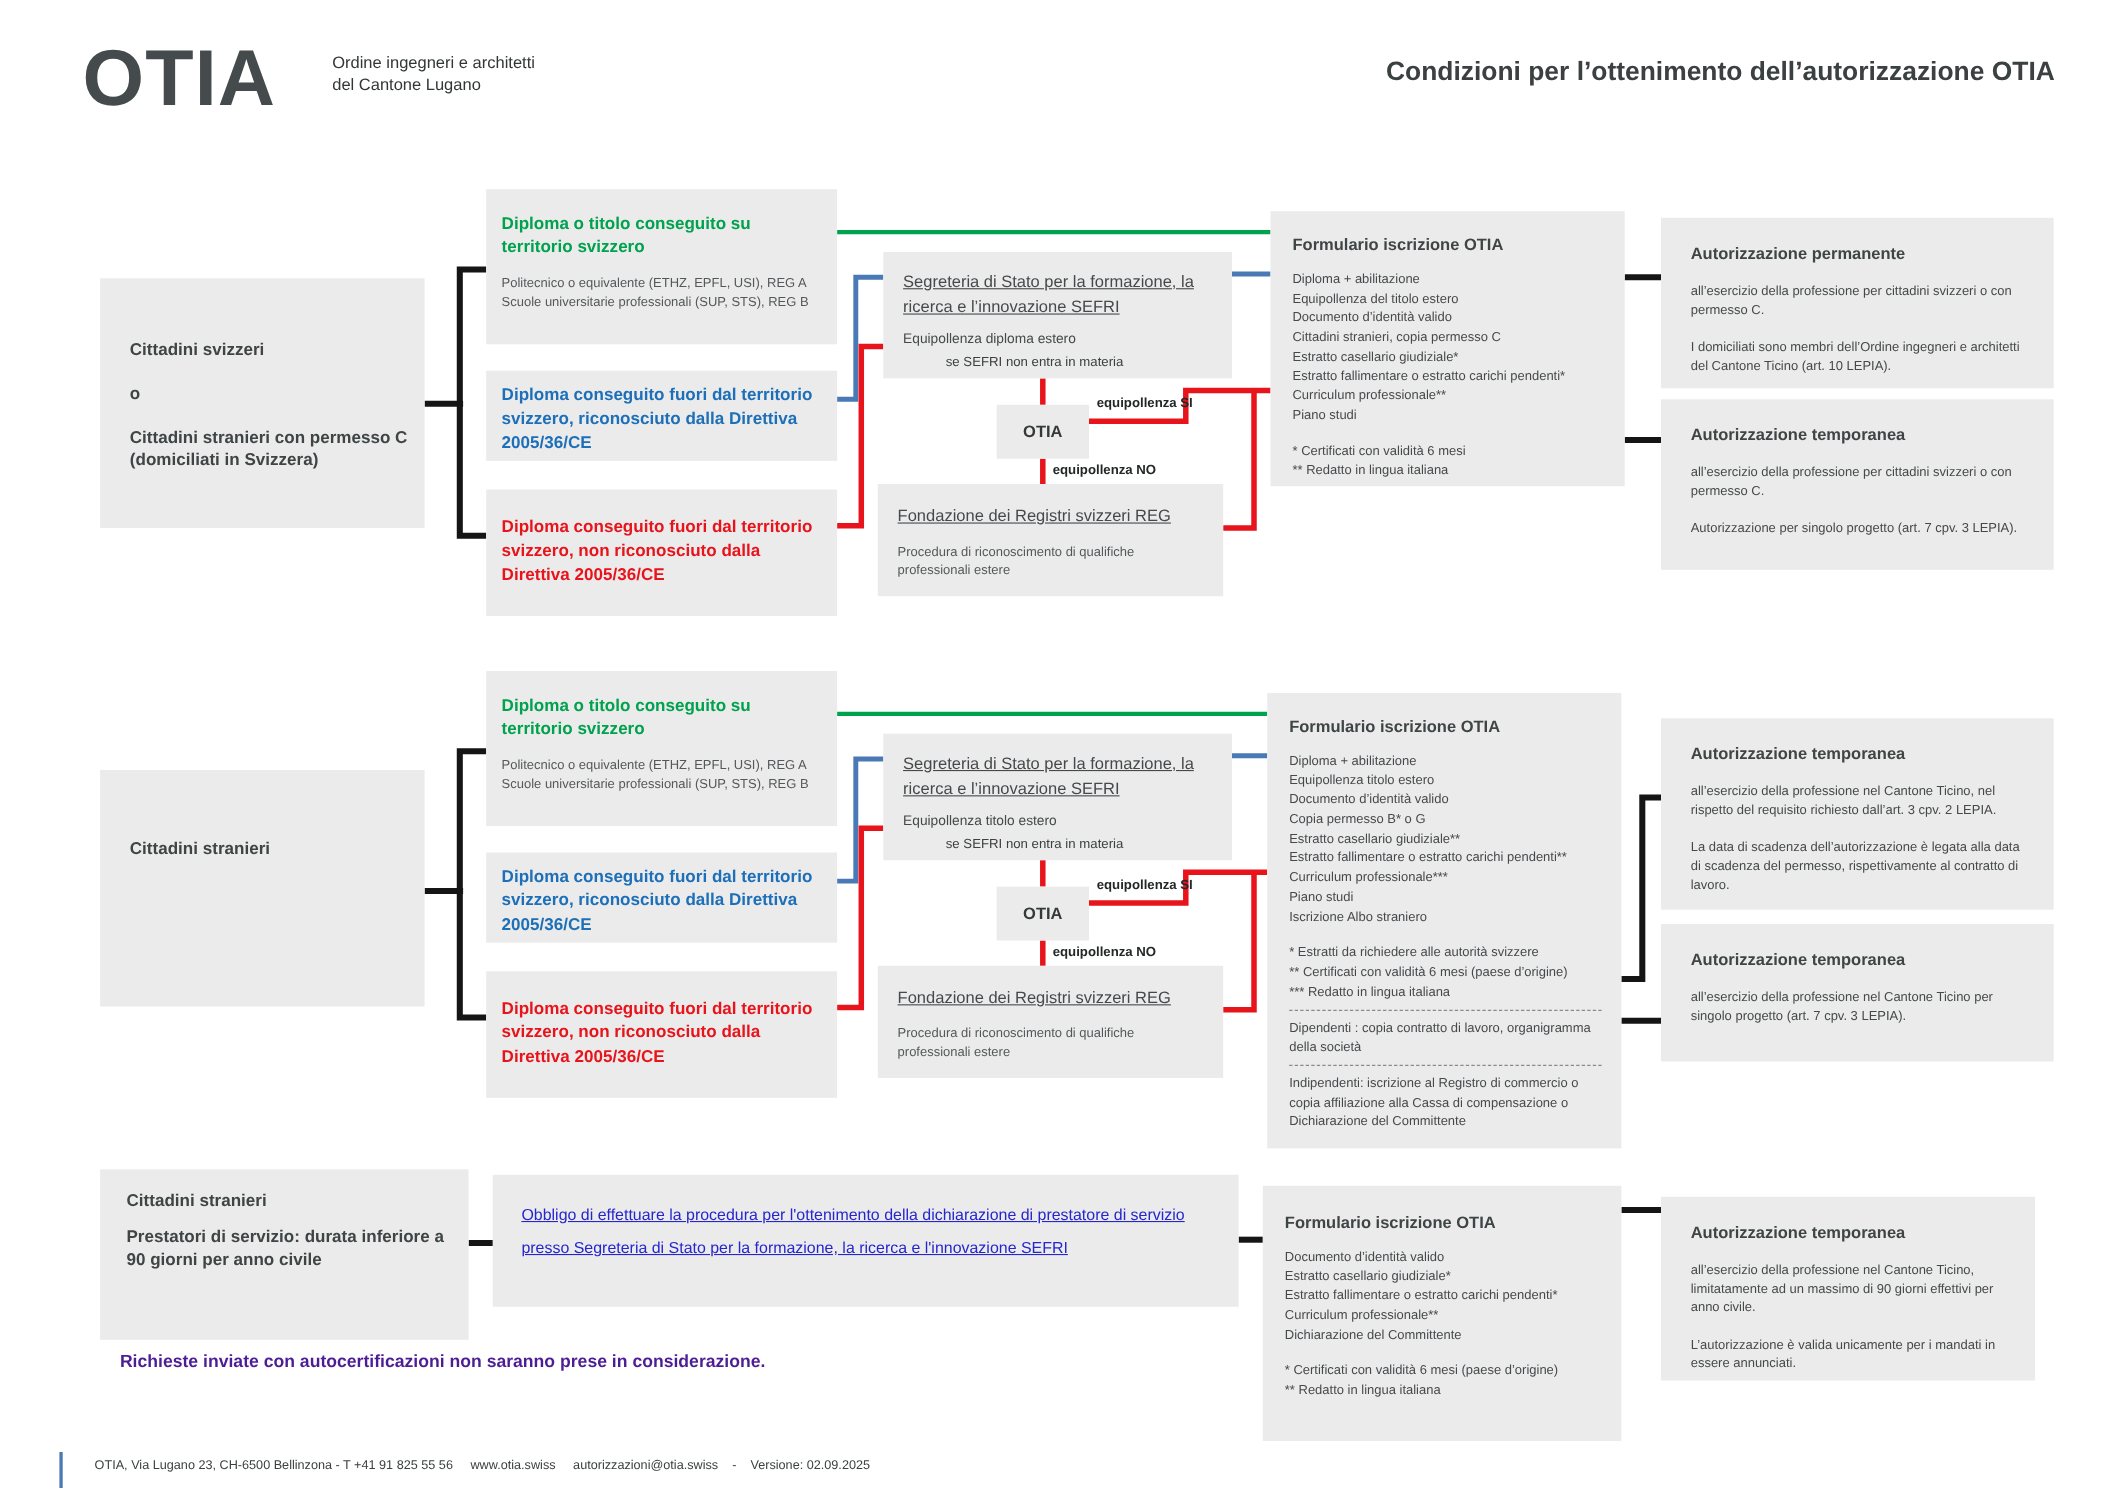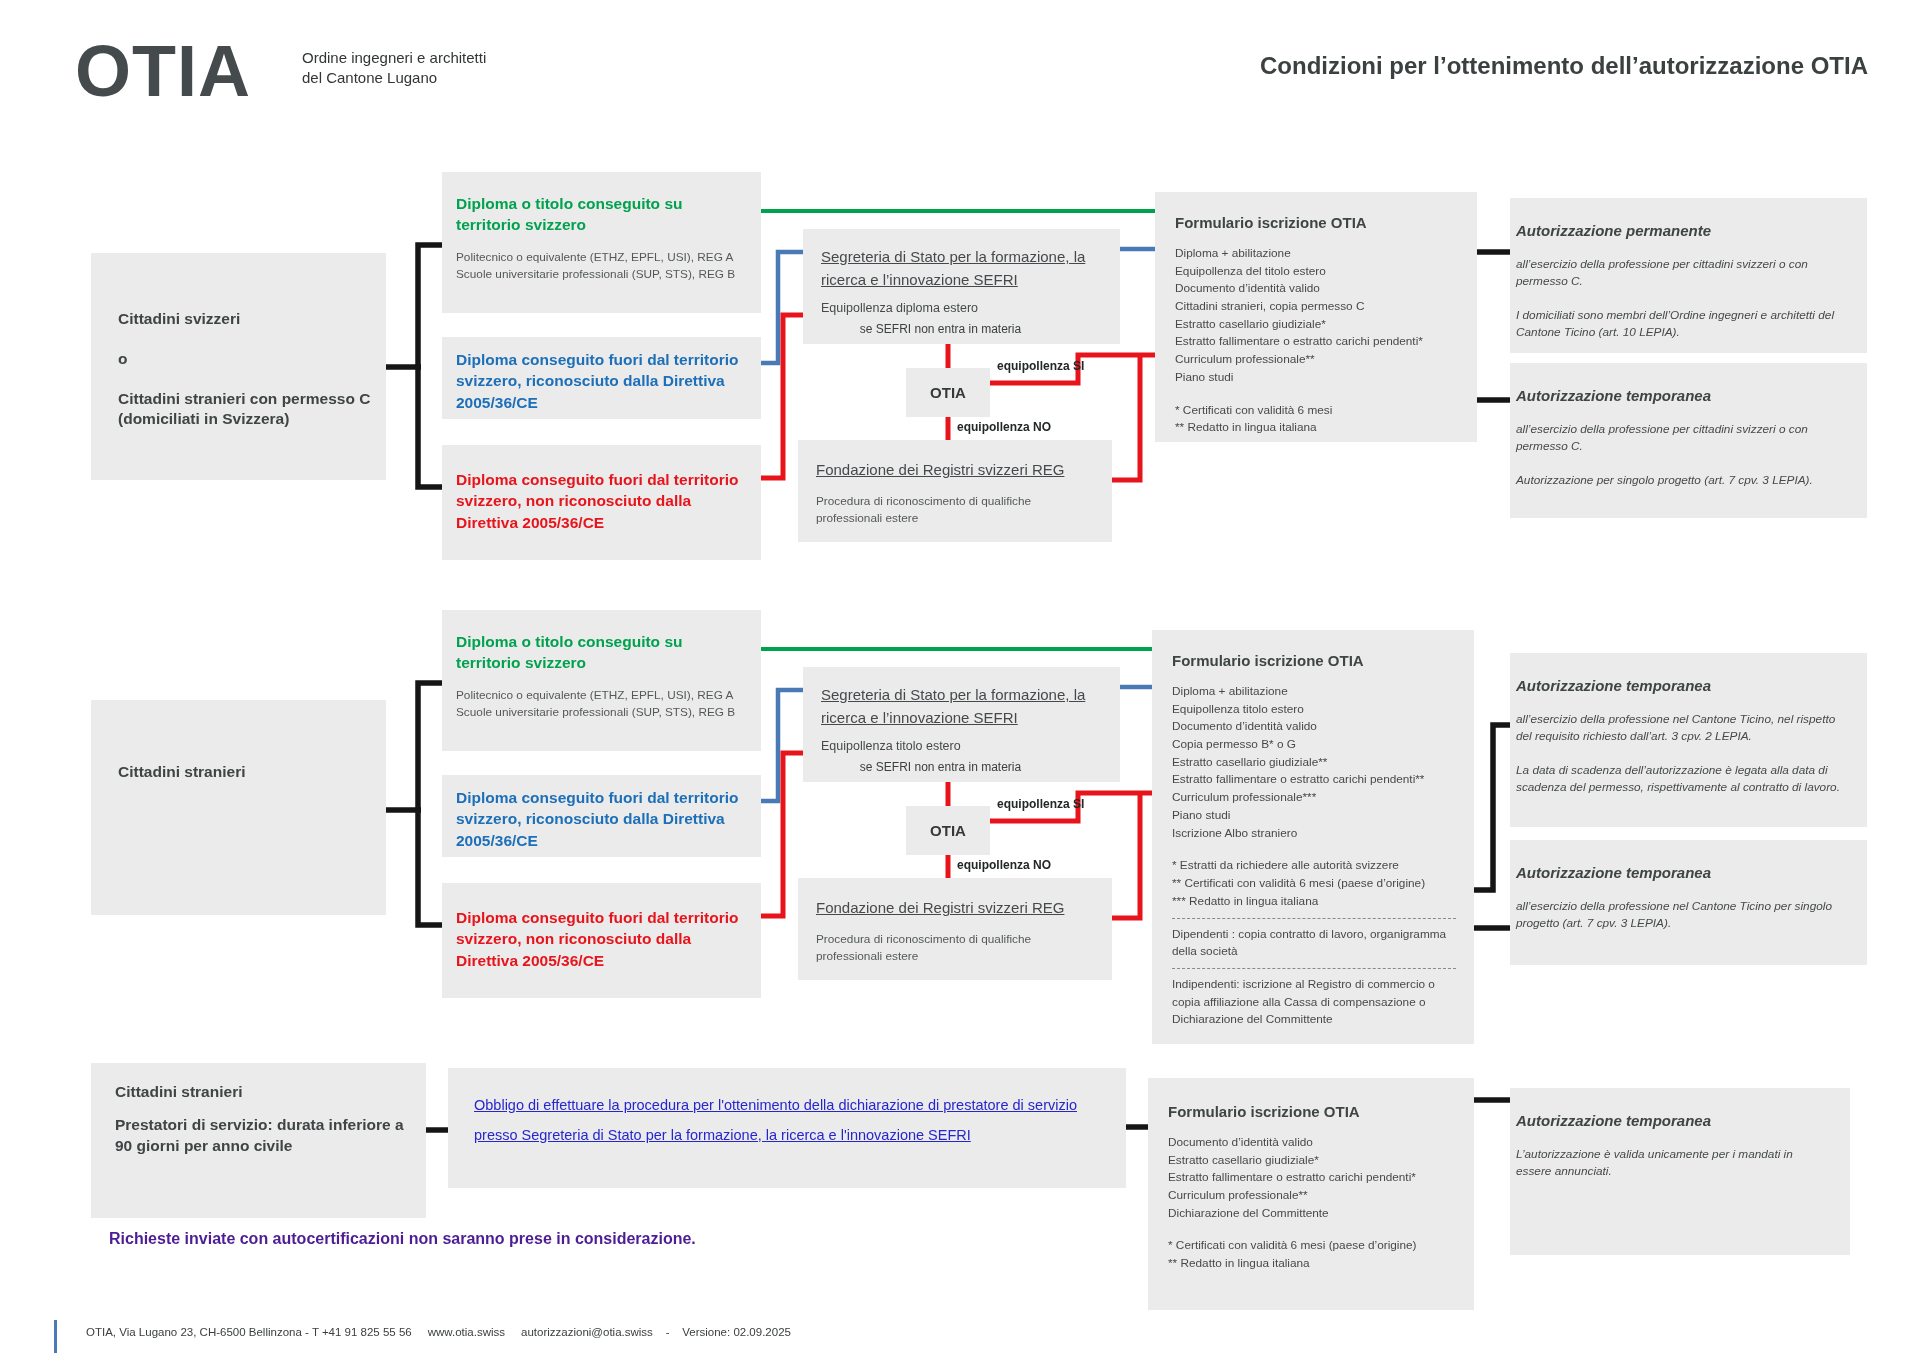--- a/index.html
+++ b/index.html
@@ -49,21 +49,21 @@
   .otia-node{display:flex;align-items:center;justify-content:center;font-weight:bold;font-size:15px;color:#35393a;}
   .equi{position:absolute;font-size:12px;font-weight:bold;color:#232728;}
 
   .form{padding:22px 18px 0 20px;}
   .form-title{font-weight:bold;font-size:15px;}
   .form-items{margin-top:14px;font-size:11.8px;line-height:1.5;color:#46494b;}
   .form-notes{margin-top:15px;font-size:11.8px;line-height:1.5;color:#46494b;}
   .dashed{border:none;border-top:1.5px dashed #8a8a8a;margin:8px 0 7px 0;}
   .form-extra{font-size:11.8px;line-height:1.45;color:#46494b;}
 
-  .auth{padding:24px 22px 0 6px;font-style:italic;}
+  .auth{padding:24px 22px 0 27px;}
   .auth-title{font-weight:bold;font-size:15px;}
   .auth-p{margin-top:17px;font-size:11.8px;line-height:1.45;color:#45494a;}
 
   .link-box{padding:23px 24px 0 26px;}
   .link{font-size:14.5px;line-height:2.05;color:var(--link_blue);text-decoration:underline;cursor:pointer;}
 
   .note{position:absolute;left:109px;top:1230px;font-weight:bold;font-size:16px;color:#4c1d95;}
   .footer{position:absolute;left:86px;top:1326px;font-size:11.5px;color:#3c4041;white-space:pre;}
   .edge-tick{position:absolute;left:54px;top:1320px;width:3px;height:33px;background:var(--accent_blue_line);}
 </style>
@@ -271,20 +271,21 @@
         <div>Dichiarazione del Committente</div>
       </div>
     <div class="form-notes">
         <div>* Certificati con validità 6 mesi (paese d’origine)</div>
         <div>** Redatto in lingua  italiana</div>
       </div>
   </div>
 
   <div class="box auth" style="left:1510px;top:1088px;width:340px;height:167px">
     <div class="auth-title">Autorizzazione temporanea</div>
+    <div class="auth-p">all’esercizio della professione nel Cantone Ticino, limitatamente ad un massimo di 90 giorni effettivi per  anno civile.</div>
     <div class="auth-p">L’autorizzazione è valida unicamente per i mandati in  essere annunciati.</div>
   </div>
 
   <div class="note">Richieste inviate con autocertificazioni non saranno prese in considerazione.</div>
   <div class="edge-tick"></div>
   <div class="footer">OTIA, Via Lugano 23, CH-6500 Bellinzona - T +41 91 825 55 56     www.otia.swiss     autorizzazioni@otia.swiss    -    Versione: 02.09.2025</div>
 
 </div>
 
 </body></html>

